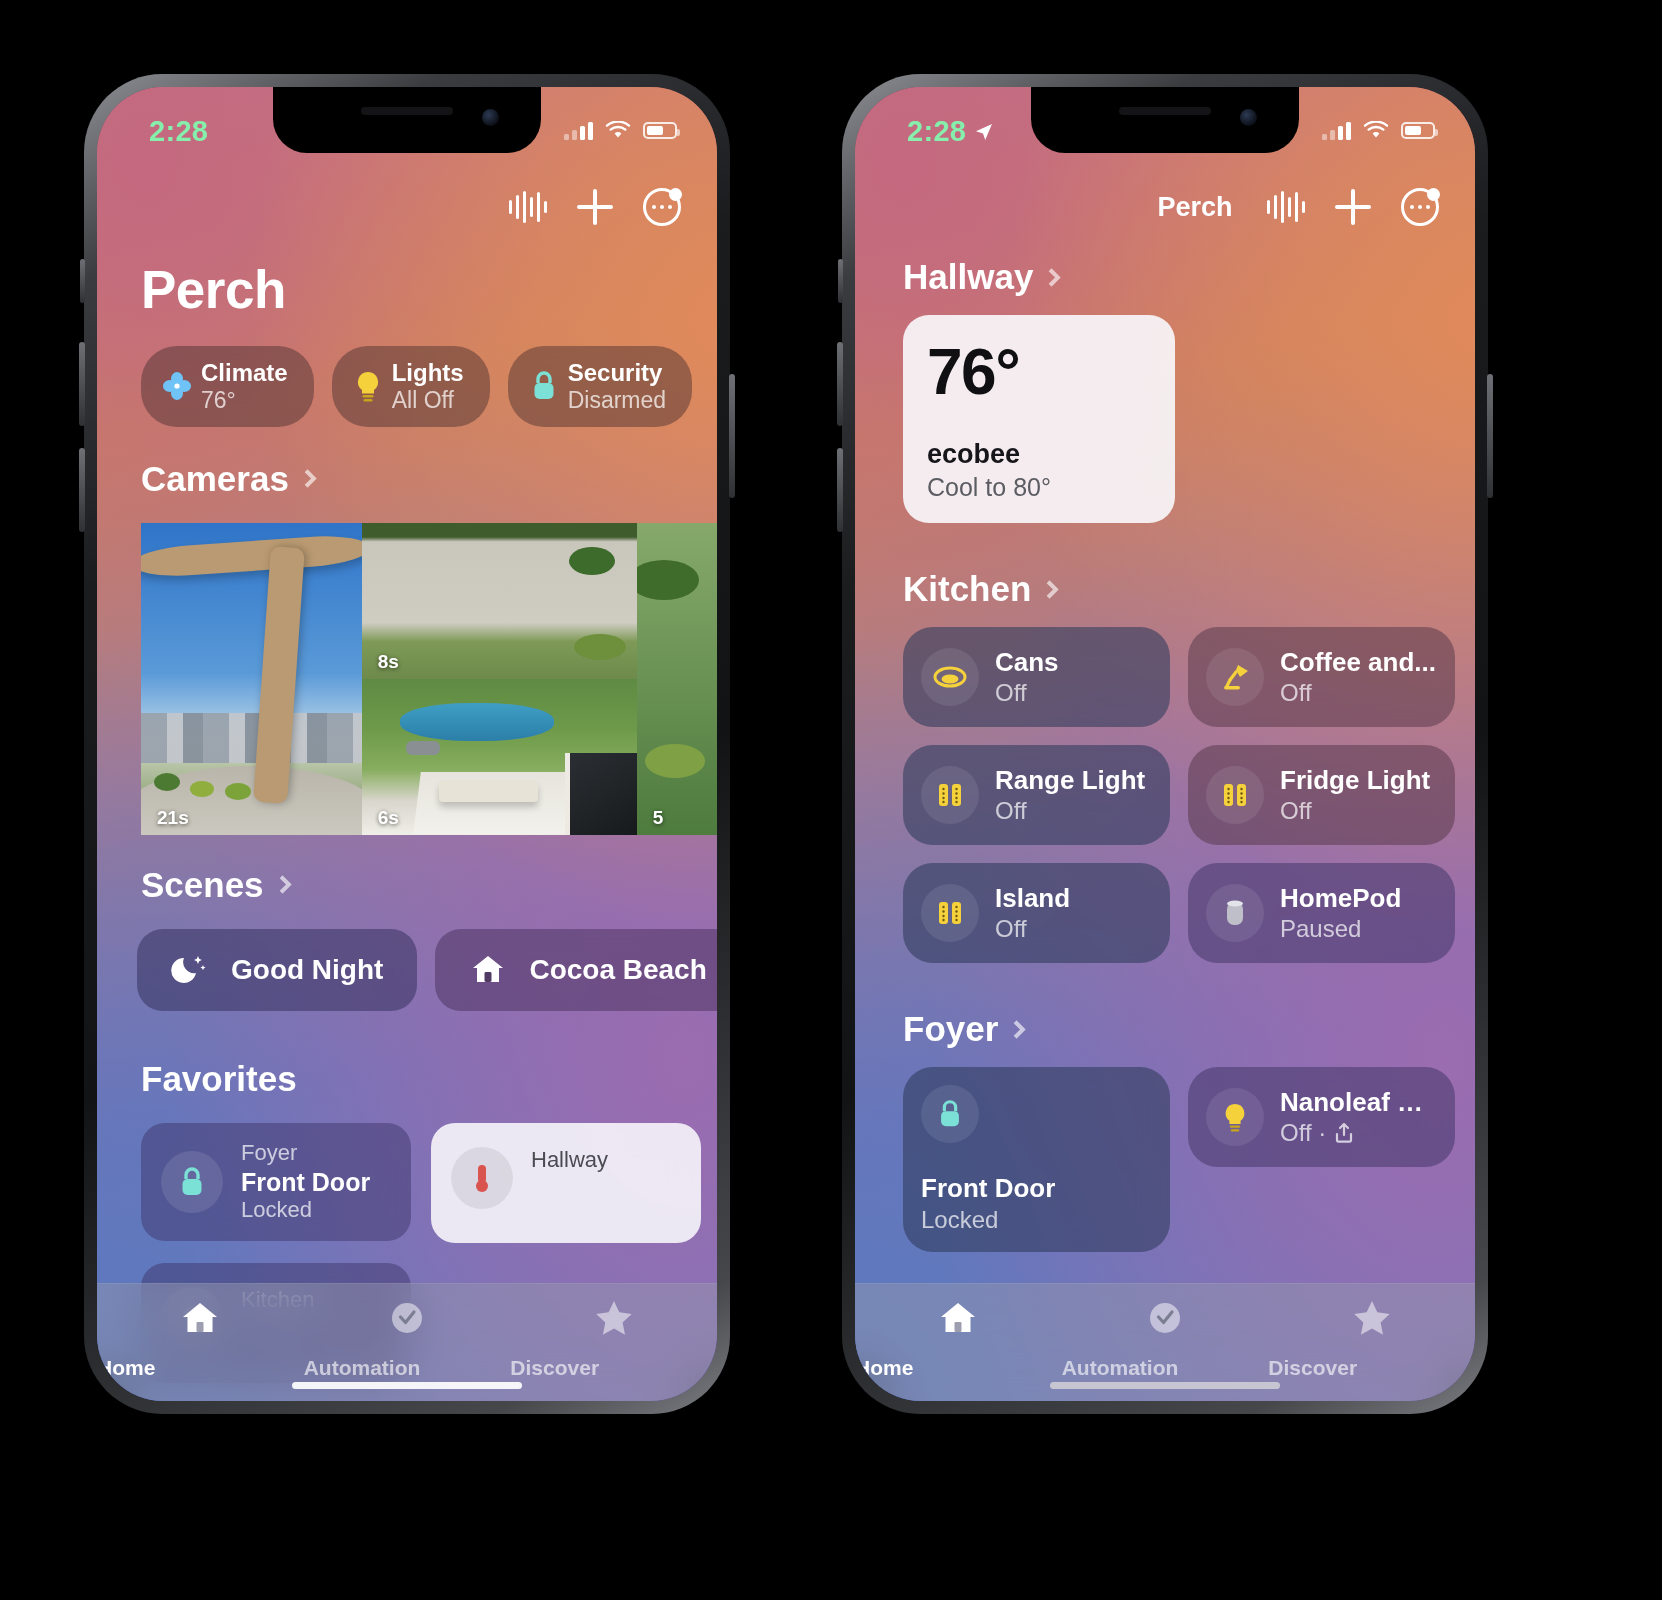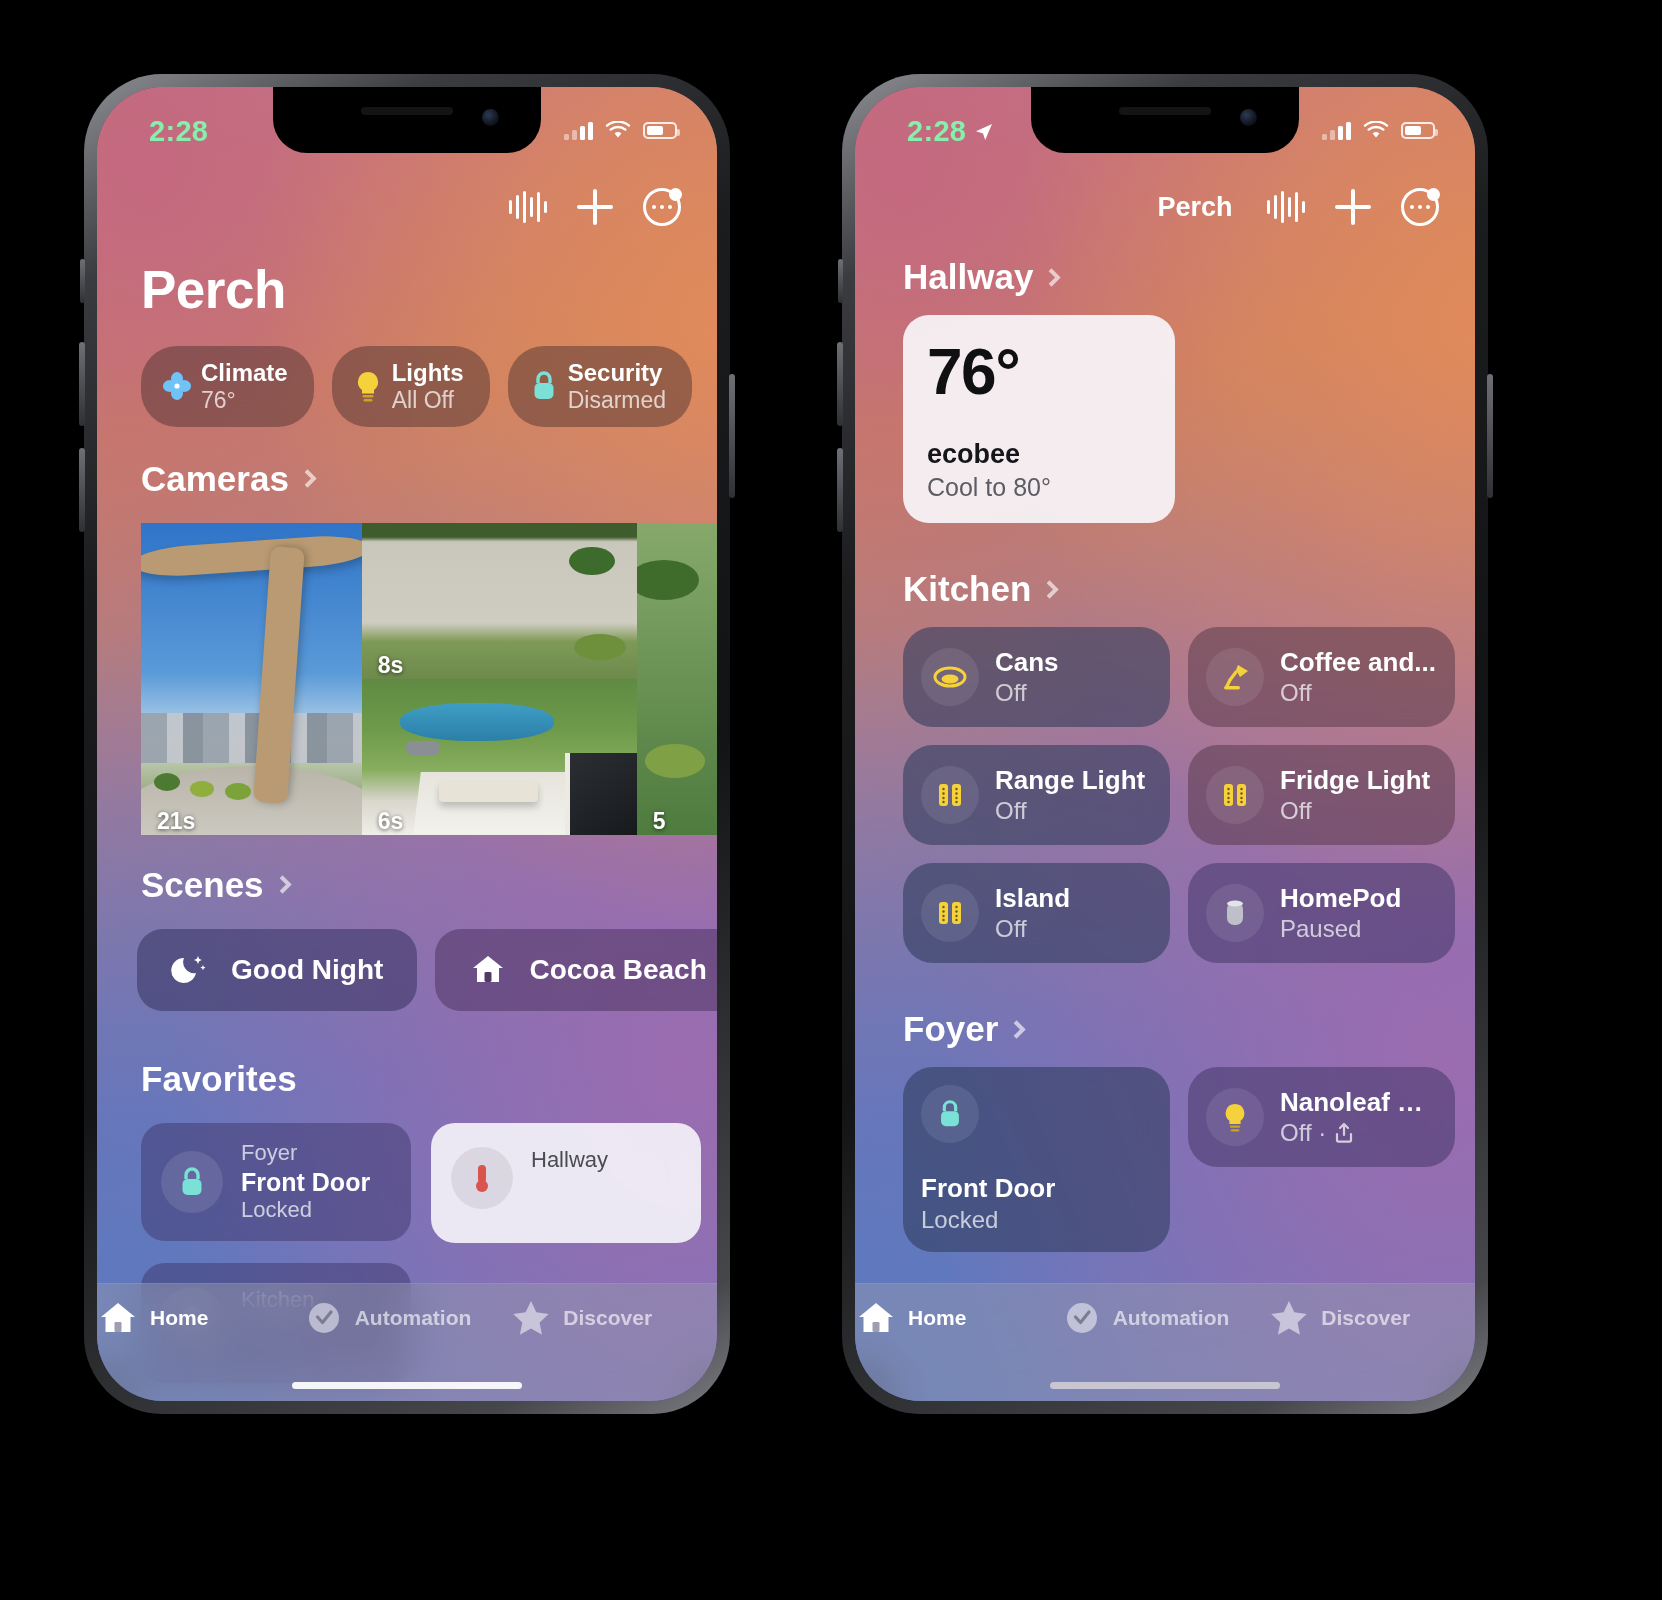--- a/index.html
+++ b/index.html
@@ -120,21 +120,21 @@
   .chev { width:13px;height:13px;border-right:4px solid rgba(255,255,255,.62);border-top:4px solid rgba(255,255,255,.62);
           transform:rotate(45deg); }
 
   
   .cams { display:flex; margin-top:24px; padding-left:44px; }
   .cam-big { width:275px; height:312px; position:relative; overflow:hidden; }
   .cam-col { width:275px; display:flex; flex-direction:column; }
   .cam-sm { width:275px; height:156px; position:relative; overflow:hidden; }
   .cam-edge { width:100px; height:312px; position:relative; overflow:hidden;
               background:linear-gradient(180deg,#86a96b,#4e7b3e); }
-  .cam-tag { position:absolute; left:16px; bottom:0; font-size:23px; font-weight:700; color:#fff;
+  .cam-tag { position:absolute; left:16px; bottom:6px; font-size:19px; font-weight:700; color:#fff;
              text-shadow:0 1px 4px rgba(0,0,0,.6);margin-top:32px; }
 
   .sky   { position:absolute;inset:0;background:linear-gradient(180deg,#2f74c8 0%,#5a9ad8 48%,#9dc3e4 62%,#cfd7c4 70%,#6e8a4e 100%); }
   .drive { position:absolute;inset:0;background:linear-gradient(180deg,#3f5c2c 0%,#3f5c2c 9%,#c9c6bb 12%,#cfccc2 64%,#7f9a57 76%,#6d8a4c 100%); }
   .yard  { position:absolute;inset:0;background:linear-gradient(180deg,#5f8a43 0%,#6d9a4a 32%,#87ad5e 58%,#d9d6cc 78%,#efeee8 100%); }
 
   .beam { position:absolute; background:#b99a72; }
   .beam.h { left:-4%; top:6%; width:108%; height:30px; border-radius:50%/100%;
             transform:rotate(-4deg); box-shadow:0 5px 8px rgba(0,0,0,.22); }
   .beam.v { left:55%; top:8%; width:34px; height:82%; border-radius:10px; transform:rotate(4deg);
@@ -213,21 +213,21 @@
   }
   .tile.tall .tile-txt { line-height:1.22; }
 
   
   .tabbar {
     position:absolute; left:0; right:0; bottom:0; height:118px; z-index:8;
     background:rgba(150,152,172,.45); backdrop-filter:blur(22px);
     display:flex; align-items:flex-start; padding-top:14px;
     border-top:1px solid rgba(255,255,255,.08);
   }
-  .tab { flex:1; display:flex; align-items:center; gap:11px; cursor:pointer; }
+  .tab { flex:1; display:flex; flex-direction:column; gap:18px; cursor:pointer; }
   .tab .tl { font-size:21px; font-weight:600; color:rgba(255,255,255,.62); }
   .tab.active .tl { color:#fff; }
   .tab .ti { height:40px; display:flex; align-items:center; justify-content:center; }
   .home-indicator {
     position:absolute; bottom:12px; left:50%; transform:translateX(-50%);
     width:230px; height:7px; border-radius:4px; background:rgba(255,255,255,.92); z-index:9;
   }
   .home-indicator.dim { background:rgba(210,208,214,.85); }
 </style>
 </head>

